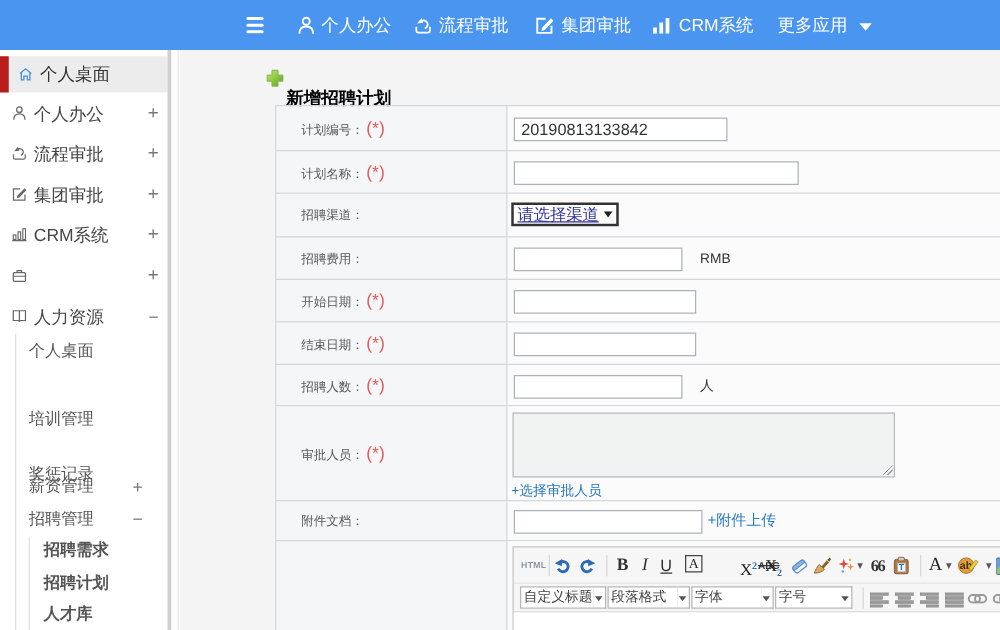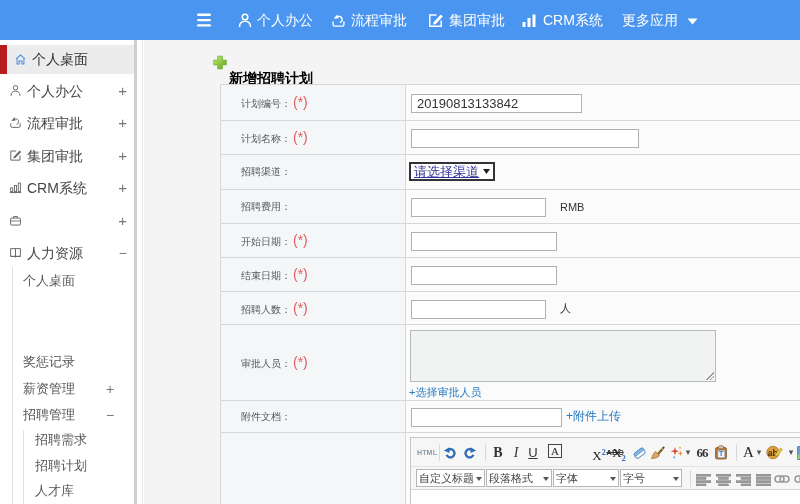--- a/index.html
+++ b/index.html
@@ -21,21 +21,21 @@
 .mi .t{position:absolute;left:27px;top:0;}
 .mi .pm{position:absolute;right:7px;top:0;color:#777;font-size:15px;font-weight:normal;}
 .mi.active{background:#ececec;border-left:7px solid #b91c1c;}
 .mi.active .ico{left:7px;}
 .mi.active .t{left:25px;color:#333;}
 .smi{position:absolute;left:15px;width:119px;height:26px;line-height:26px;font-size:13px;color:#555;}
 .smi .t{position:absolute;left:8px;top:0;}
 .smi .pm{position:absolute;left:91px;top:0;color:#777;font-size:14px;}
 .ssmi{position:absolute;left:15px;width:119px;height:26px;line-height:26px;font-size:13px;color:#555;}
 .gl{position:absolute;width:1px;background:#e0e0e0;}
-.ssmi .t{position:absolute;left:20px;top:0;}
+.ssmi .t{position:absolute;left:20px;top:0;font-weight:bold;}
 
 .content{position:absolute;left:144px;top:40px;width:656px;height:464px;background:#f4f4f5;overflow:hidden;}
 .ptitle{position:absolute;left:85px;top:30px;font-size:14px;font-weight:bold;color:#000000;}
 .plus{position:absolute;left:69px;top:15px;}
 
 table.f{position:absolute;left:76px;top:44px;width:700px;border-collapse:collapse;table-layout:fixed;}
 table.f td{border:1px solid #d5d8da;font-size:12px;vertical-align:middle;}
 table.f td.lab{width:185px;background:#f5f6f7;color:#55585c;padding-left:20px;font-size:10px;}
 td.val{background:#fbfbfc;padding-left:5px;color:#333;}
 .req{color:#e05c5c;font-size:14px;margin-left:2px;}
@@ -157,21 +157,24 @@
     <svg class="ico" width="13" height="13" viewBox="0 0 16 16">
         <path d="M2 3.2 L14 3.2 L14 12.8 L2 12.8 Z" fill="none" stroke="#666" stroke-width="1.2"></path>
         <path d="M8 3.2 L8 13.6 M2 12.8 L7 12.8 L8 13.6 L9 12.8 L14 12.8" fill="none" stroke="#666" stroke-width="1.2"></path>
       </svg>
     <span class="t">人力资源</span>
       <span class="pm" style="font-size:14px">−</span>
   </div>
   <div class="smi" style="top:228px">
       <span class="t">个人桌面</span>
     </div>
-  <div class="smi" style="top:309px">
+  <div class="smi" style="top:282px">
+      <span class="t">培训管理</span>
+    </div>
+  <div class="smi" style="top:326px">
       <span class="t">奖惩记录</span>
     </div>
   <div class="smi" style="top:336px">
       <span class="t">薪资管理</span>
       <span class="pm">+</span>
     </div>
   <div class="smi" style="top:362px">
       <span class="t">招聘管理</span>
       <span class="pm">−</span>
     </div>

